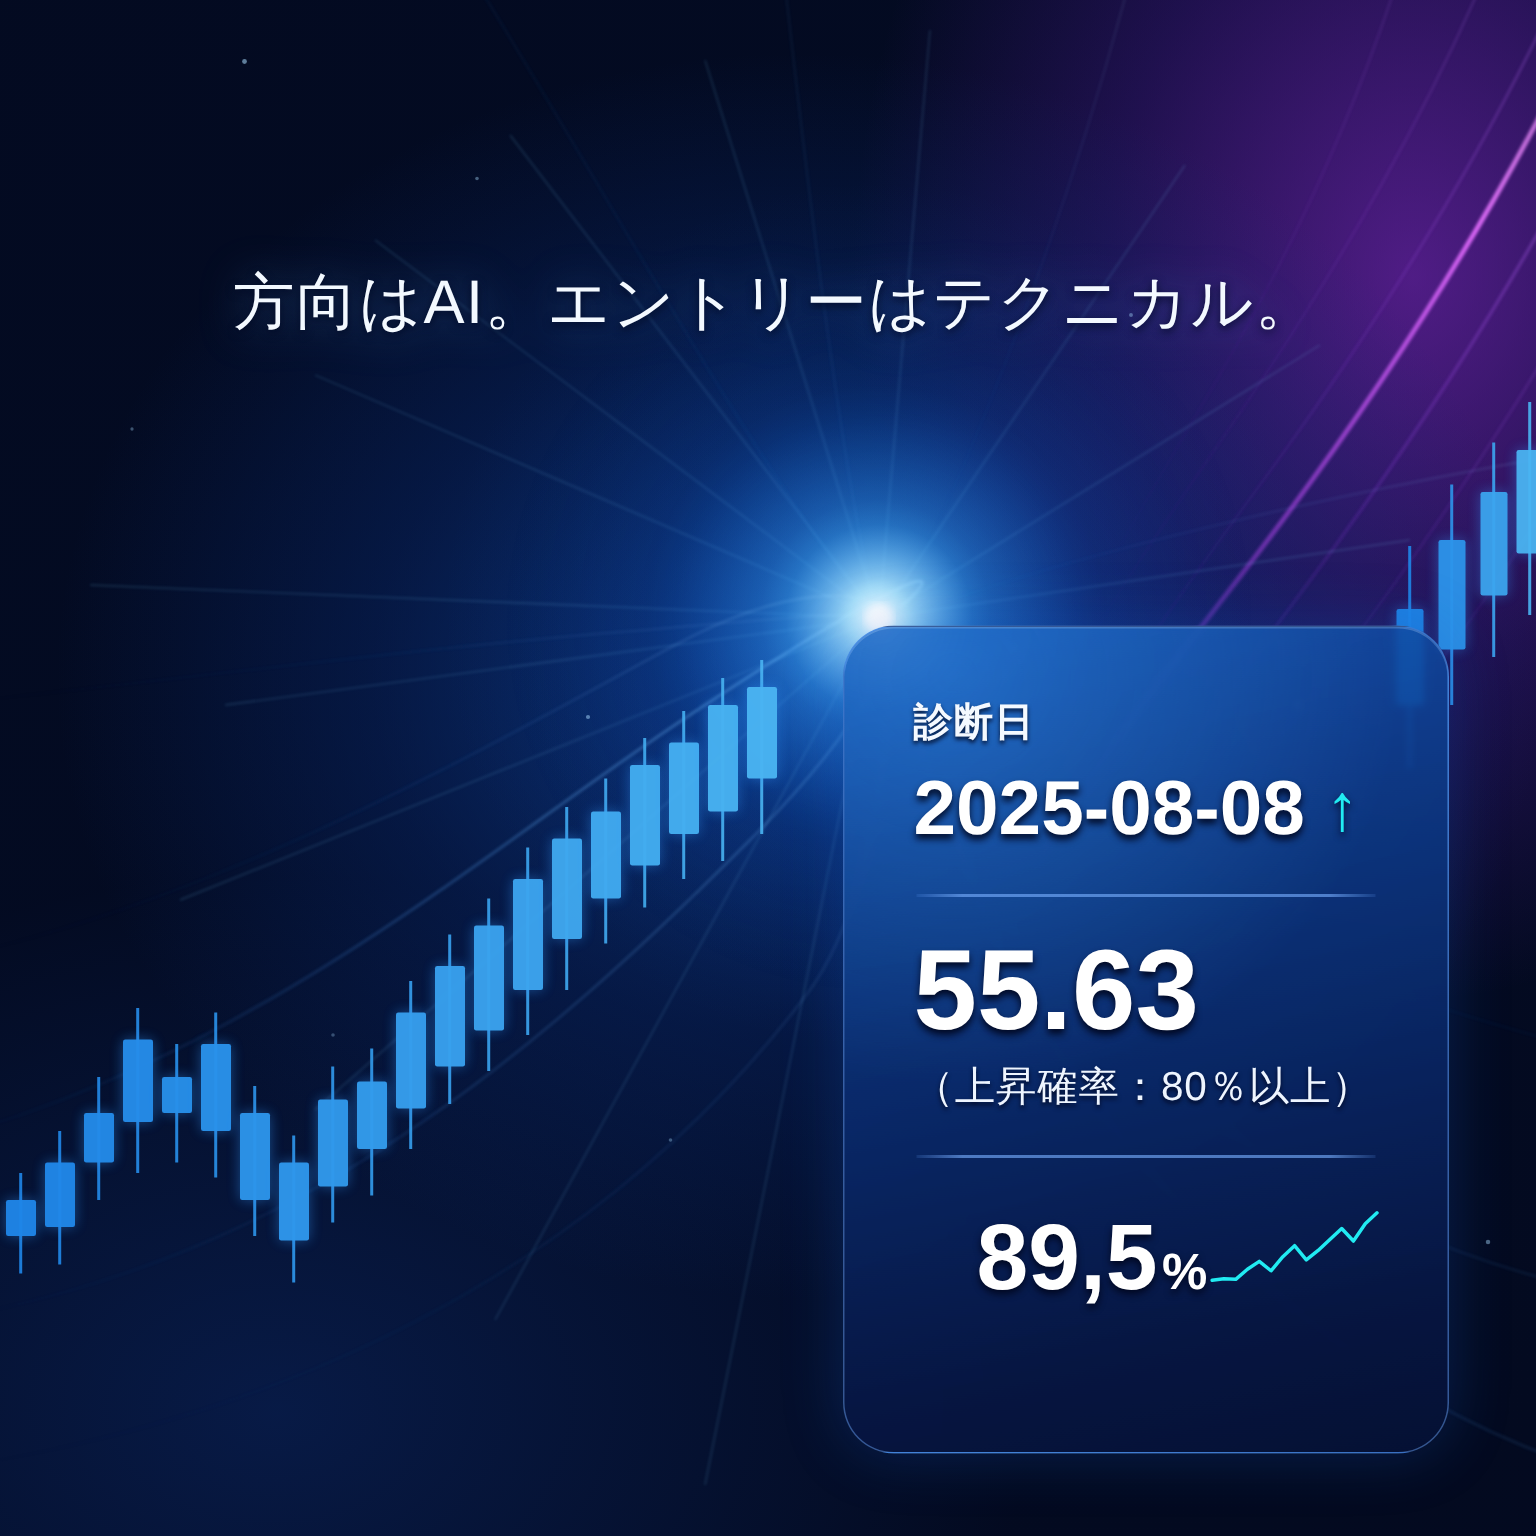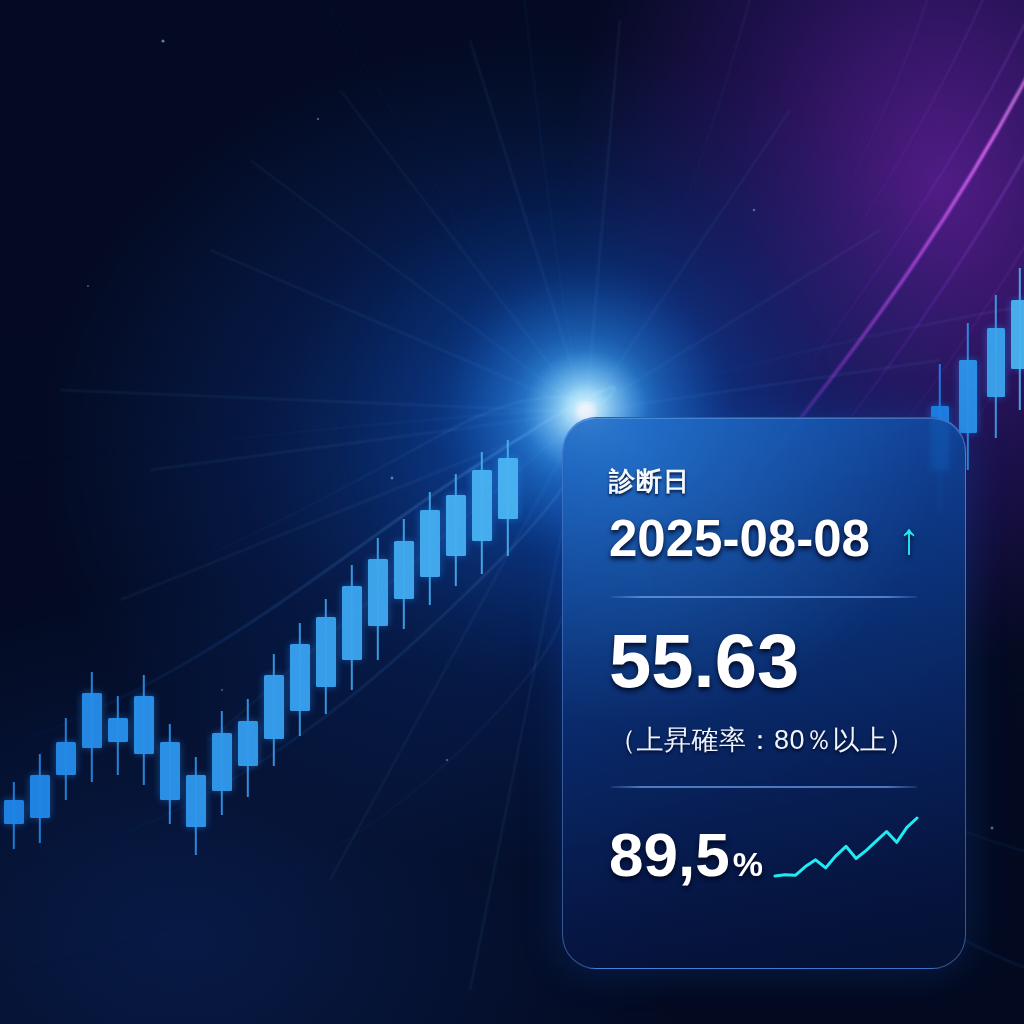--- a/index.html
+++ b/index.html
@@ -51,33 +51,33 @@
     padding:46px 44px 0 46px;
   }
   .card-label {
     font-size:26px; font-weight:700; color:#f4f9ff; letter-spacing:1px;
     text-shadow:0 2px 3px rgba(0,6,28,0.85);
   }
   .card-value {
     font-weight:700; color:#ffffff; letter-spacing:0px;
     text-shadow:0 3px 5px rgba(0,6,28,0.9);
   }
-  #date-value { font-size:51px; margin-top:10px; display:flex; align-items:center; gap:26px; }
+  #date-value { font-size:51px; margin-top:10px; display:flex; align-items:center; gap:12px; }
   #date-arrow { color:#21ebf2; font-size:44px; font-weight:400; line-height:1; margin-left:2px; }
 
   .divider {
     height:2px; margin:28px 4px 26px 2px;
     background:linear-gradient(90deg, rgba(90,150,245,0.15) 0%, rgba(120,175,255,0.62) 10%, rgba(120,175,255,0.62) 90%, rgba(90,150,245,0.15) 100%);
   }
 
   #score-value { font-size:76px; margin-top:2px; line-height:0.98; }
-  #score-note { font-size:27px; font-weight:500; color:#eef5ff; margin-top:24px; letter-spacing:0.5px;
+  #score-note { font-size:27px; font-weight:500; color:#eef5ff; margin-top:8px; letter-spacing:0.5px;
                 text-shadow:0 2px 3px rgba(0,6,28,0.85); }
 
-  #acc-row { display:flex; align-items:flex-end; justify-content:space-between; margin-top:4px; }
+  #acc-row { display:flex; align-items:flex-end; justify-content:space-between; margin-top:4px;margin-left:42px; }
   #acc-value { font-size:62px; line-height:1; display:flex; align-items:baseline; }
   #acc-pct { font-size:34px; font-weight:600; margin-left:3px; }
   #spark { margin-bottom:6px; }
 
   
   .candle { position:absolute; }
   .candle .wick { position:absolute; left:50%; transform:translateX(-50%); width:2.4px; background:#58c6f5; opacity:0.95; }
   .candle .body { position:absolute; left:0; width:100%; border-radius:1.5px; box-shadow:0 0 9px rgba(50,150,255,0.45); }
 </style>
 </head>
@@ -279,20 +279,21 @@
         <div class="wick" style="top: 0px; height: 142.6px; background: rgb(60, 165, 239); opacity: 0.9;"></div>
         <div class="body" style="top: 32.2px; height: 69px; background: rgb(60, 165, 239); opacity: 0.95;"></div>
       </div>
       <div class="candle" style="left: 1011px; top: 267.8px; width: 18px; height: 142.6px;">
         <div class="wick" style="top: 0px; height: 142.6px; background: rgb(74, 180, 242); opacity: 0.9;"></div>
         <div class="body" style="top: 32.2px; height: 69px; background: rgb(74, 180, 242); opacity: 0.95;"></div>
       </div>
     </div>
 
   <div id="headline">
+    <div id="subtitle">方向はAI。エントリーはテクニカル。</div>
   </div>
 
   <div id="card">
 
     <div>
       <div class="card-label">診断日</div>
       <div class="card-value" id="date-value">
         <span>2025-08-08</span>
         <span id="date-arrow">↑</span>
       </div>

